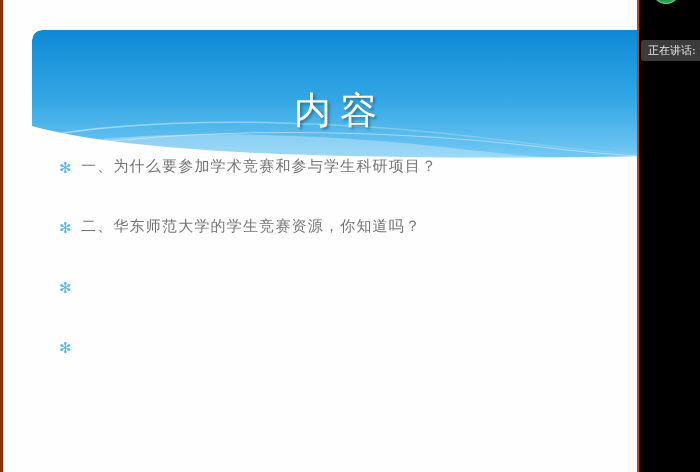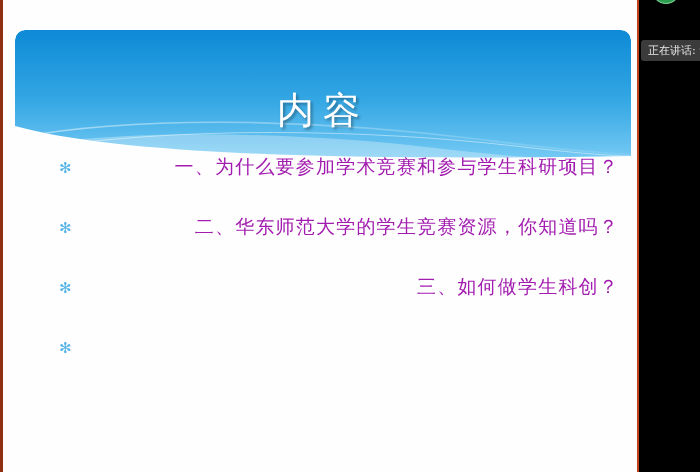--- a/index.html
+++ b/index.html
@@ -48,21 +48,21 @@
     left: 3px;
     top: 0px;
     width: 634px;
     height: 472px;
     background: #fefeff;
   }
 
   
   #slide-header {
     position: absolute;
-    left: 12px;
+    left: 29px;
     top: 30px;
     width: 616px;
     height: 128px;
     overflow: hidden;
     border-top-left-radius: 10px;
     border-top-right-radius: 10px;
   }
   #slide-header svg { display: block; }
 
   
@@ -100,26 +100,25 @@
     font-size: 15px;
     line-height: 26px;
     color: #57b4e8;
     font-family: "DejaVu Sans", sans-serif;
     text-align: left;
     padding-top: 3px;
   }
   .bullet-text {
     flex: 1 1 auto;
     font-family: "DejaVu Serif", serif;
-    font-size: 19px;
+    font-size: 15px;
     line-height: 28px;
-    color: #a21caf;
+    color: #737373;
     letter-spacing: 1.2px;
     white-space: nowrap;
-    text-align: right;
   }
 
   
   #right-panel {
     position: absolute;
     left: 639px;
     top: 0;
     width: 61px;
     height: 472px;
     background: #000000;
@@ -205,21 +204,20 @@
           <span class="bullet-text">一、为什么要参加学术竞赛和参与学生科研项目？</span>
         </div>
 
         <div class="bullet-row">
           <span class="bullet-marker">✻</span>
           <span class="bullet-text">二、华东师范大学的学生竞赛资源，你知道吗？</span>
         </div>
 
         <div class="bullet-row">
           <span class="bullet-marker">✻</span>
-          <span class="bullet-text">三、如何做学生科创？</span>
         </div>
 
         <div class="bullet-row">
           <span class="bullet-marker">✻</span>
         </div>
 
       </div>
     </div>
   </div>
 

